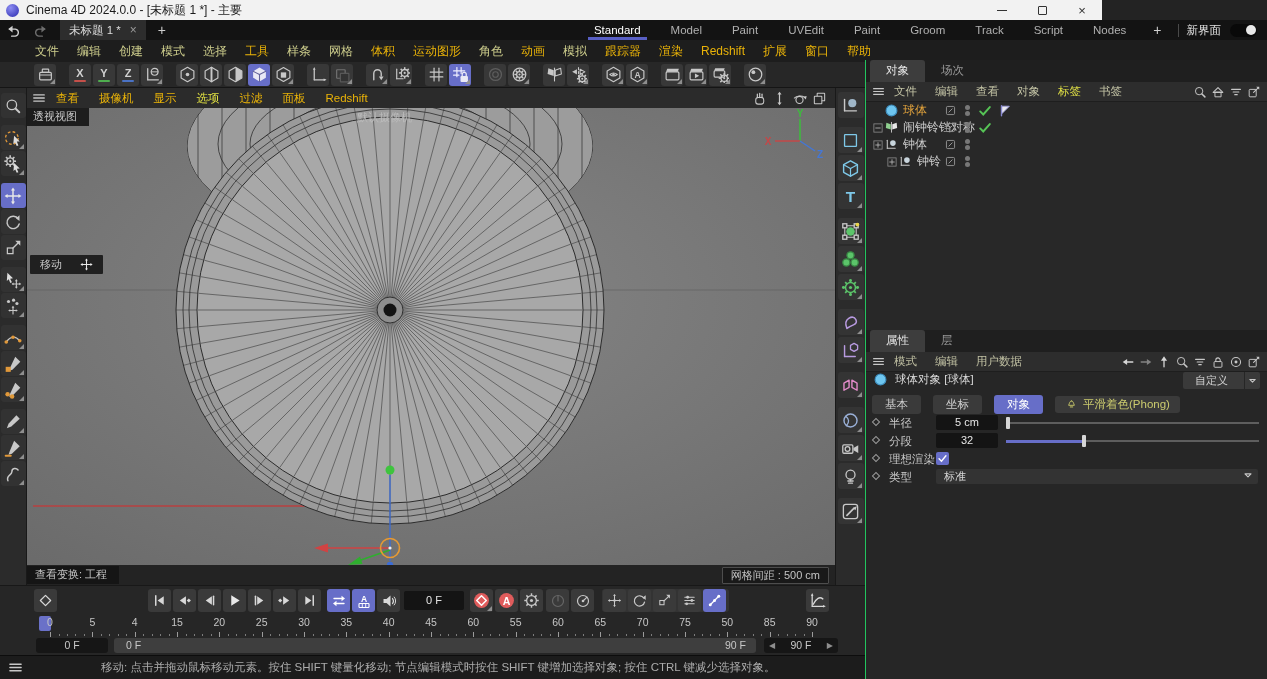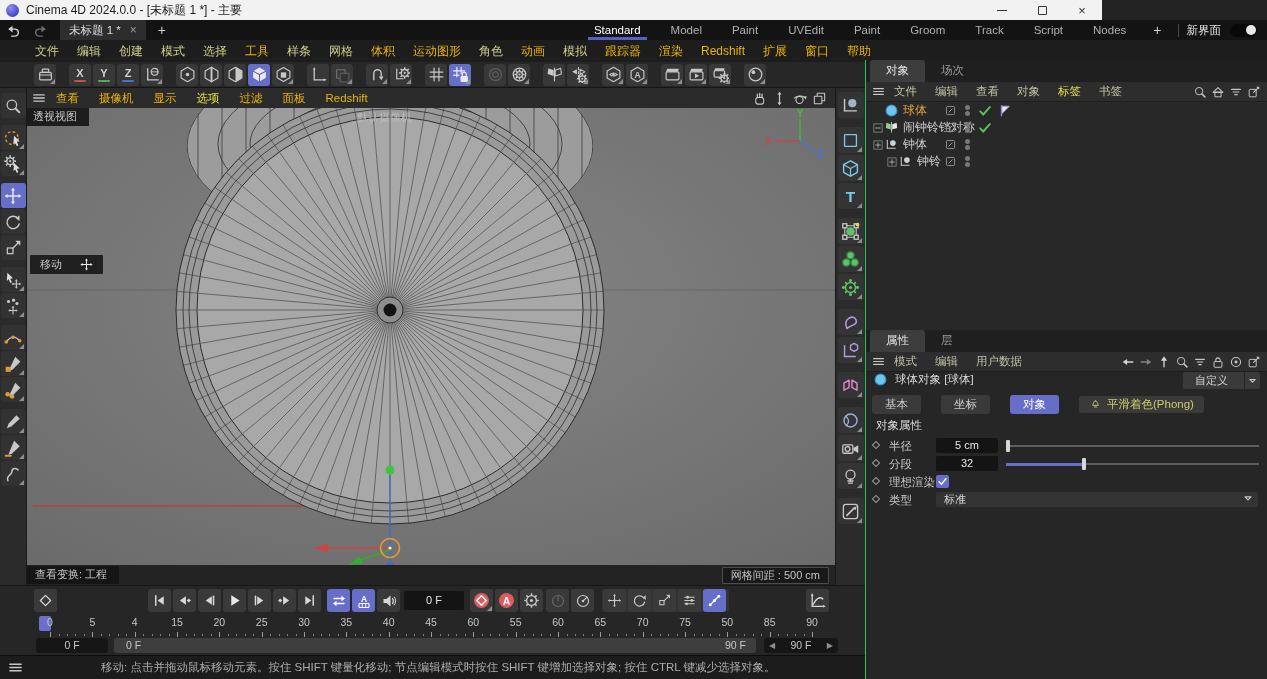--- a/index.html
+++ b/index.html
@@ -81,21 +81,21 @@
 .om-row .oname{margin-left:4px;white-space:nowrap}
 .om-row.selected .oname{color:#e2a33c}
 .om-col{position:absolute;display:flex;align-items:center;justify-content:center}
 .odots{display:flex;flex-direction:column;gap:1px}
 .odot{width:5px;height:5px;border-radius:50%;background:#787878}
 #am{position:absolute;top:270px;left:0;right:0;bottom:0}
 #am-obj{height:22px;display:flex;align-items:flex-start;padding:0 7px;font-size:11.5px;color:#d8d8d8;gap:7px}
 #am-preset{margin-left:auto;background:#3a3a3a;border-radius:2px;height:17px;display:flex;align-items:center;font-size:11px;color:#d2d2d2}
 #am-preset .txt{padding:0 16px 0 12px}
 #am-preset .dd{width:16px;border-left:1px solid #262626;display:flex;align-items:center;justify-content:center;height:100%}
-#am-sections{display:flex;gap:20px;padding:2px 6px;align-items:center;height:20px}
+#am-sections{display:flex;gap:12px;padding:2px 6px;align-items:center;height:20px}
 .sec{background:#3a3a3a;border-radius:3px;padding:2px 13px;font-size:11.5px;color:#cfcfcf}
 .sec.active{background:#676ec8;color:#fff}
 .sec.phong{color:#cbcb6e;display:flex;gap:5px;align-items:center;padding:1px 10px}
 #am-group-title{font-size:11.5px;color:#dcdcdc;padding:4px 0 4px 10px}
 .fld{height:18px;position:relative;font-size:11.5px;color:#c8c8c8}
 .fld .dia{position:absolute;left:7px;top:5px;width:6px;height:6px;border:1px solid #9a9a9a;transform:rotate(45deg)}
 .fld .lab{position:absolute;left:23px;top:2px;white-space:nowrap}
 .fld .inp{position:absolute;left:70px;width:62px;top:1px;height:15px;background:#141414;border-radius:2px;color:#e6e6e6;text-align:center;line-height:15px;font-size:11px}
 .fld .sld{position:absolute;left:140px;width:253px;top:0;height:18px}
 .sld .track{position:absolute;left:0;right:0;top:8px;height:2px;background:#5e5e5e}
@@ -1207,21 +1207,20 @@
         <div class="sec"><span>坐标</span></div>
         <div class="sec active"><span>对象</span></div>
         <div class="sec phong">
           <svg class="ic" width="13" height="13" viewBox="0 0 16 16">
             <path d="M8,3.5 C5.8,3.5 5.6,6.5 4.5,9 H11.5 C10.4,6.5 10.2,3.5 8,3.5" fill="none" stroke="#cbcb6a" stroke-width="1.1" stroke-linecap="round"></path>
             <line x1="6.5" y1="11" x2="9.5" y2="11" stroke="#cbcb6a" stroke-width="1.2" stroke-linecap="round"></line>
           </svg>
           <span>平滑着色(Phong)</span>
         </div>
       </div>
-    <div id="am-group-title">对象属性</div>
     <div id="am-fields">
         <div class="fld">
           <span class="dia"></span>
           <span class="lab">半径</span>
           <span class="inp">5 cm</span>
           <span class="sld">
             <span class="track"></span>
             <span class="hnd" style="left:0px"></span>
           </span>
         </div>

